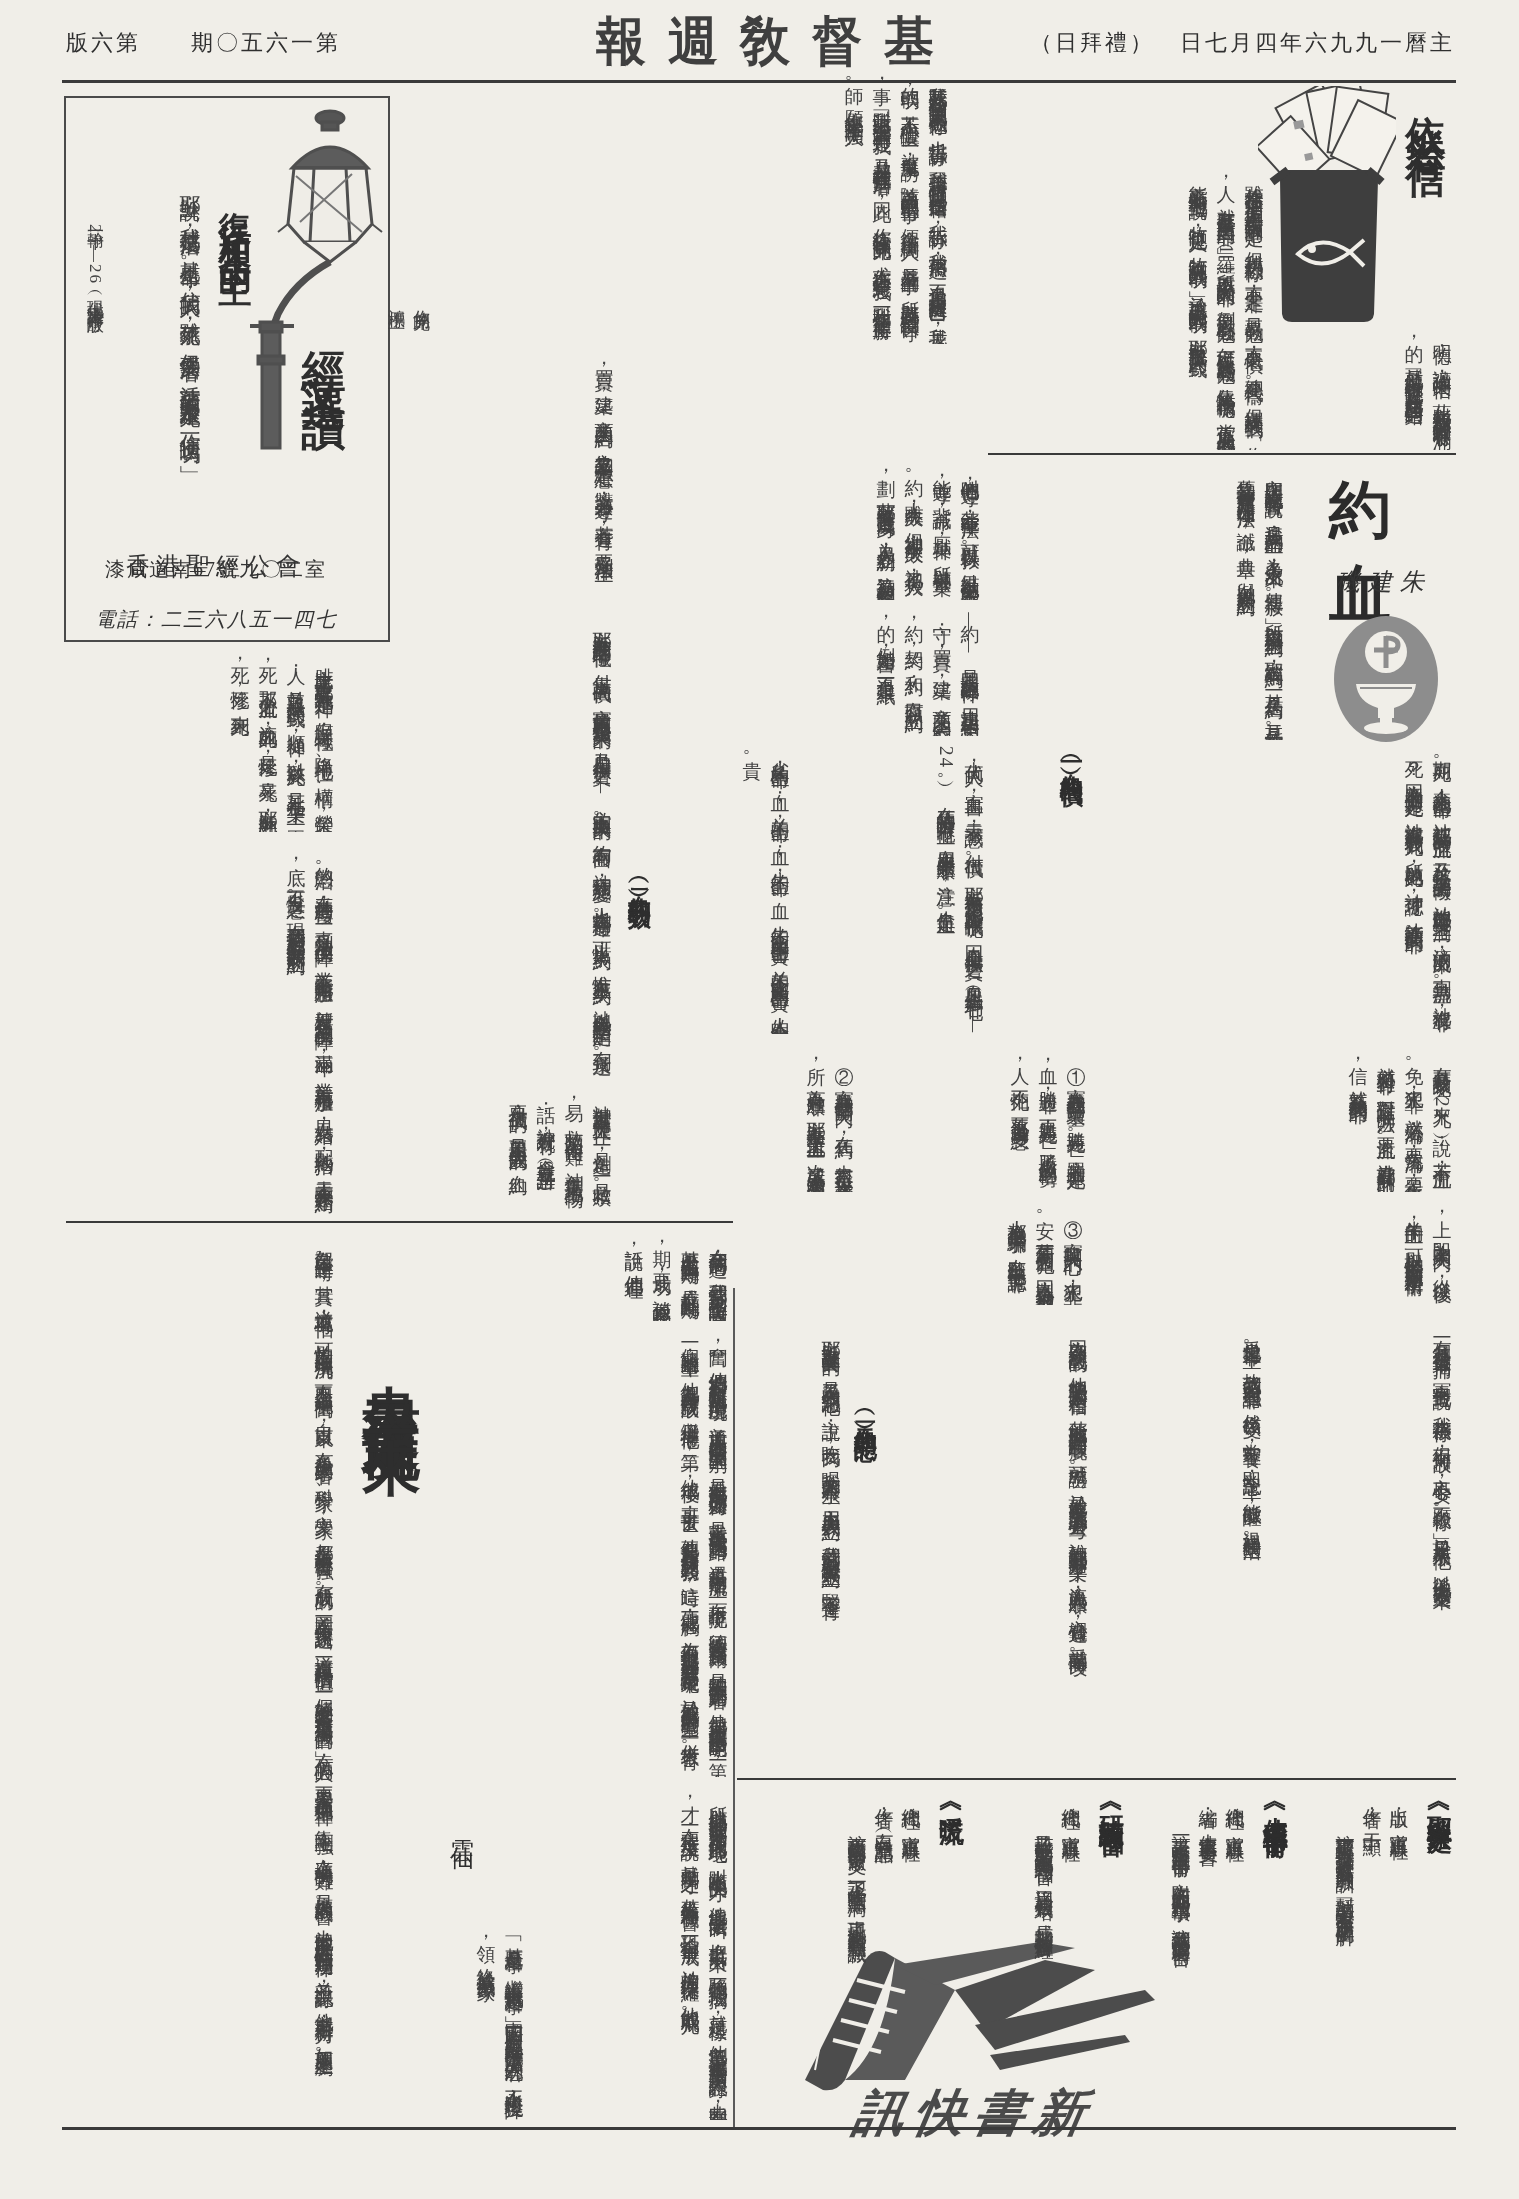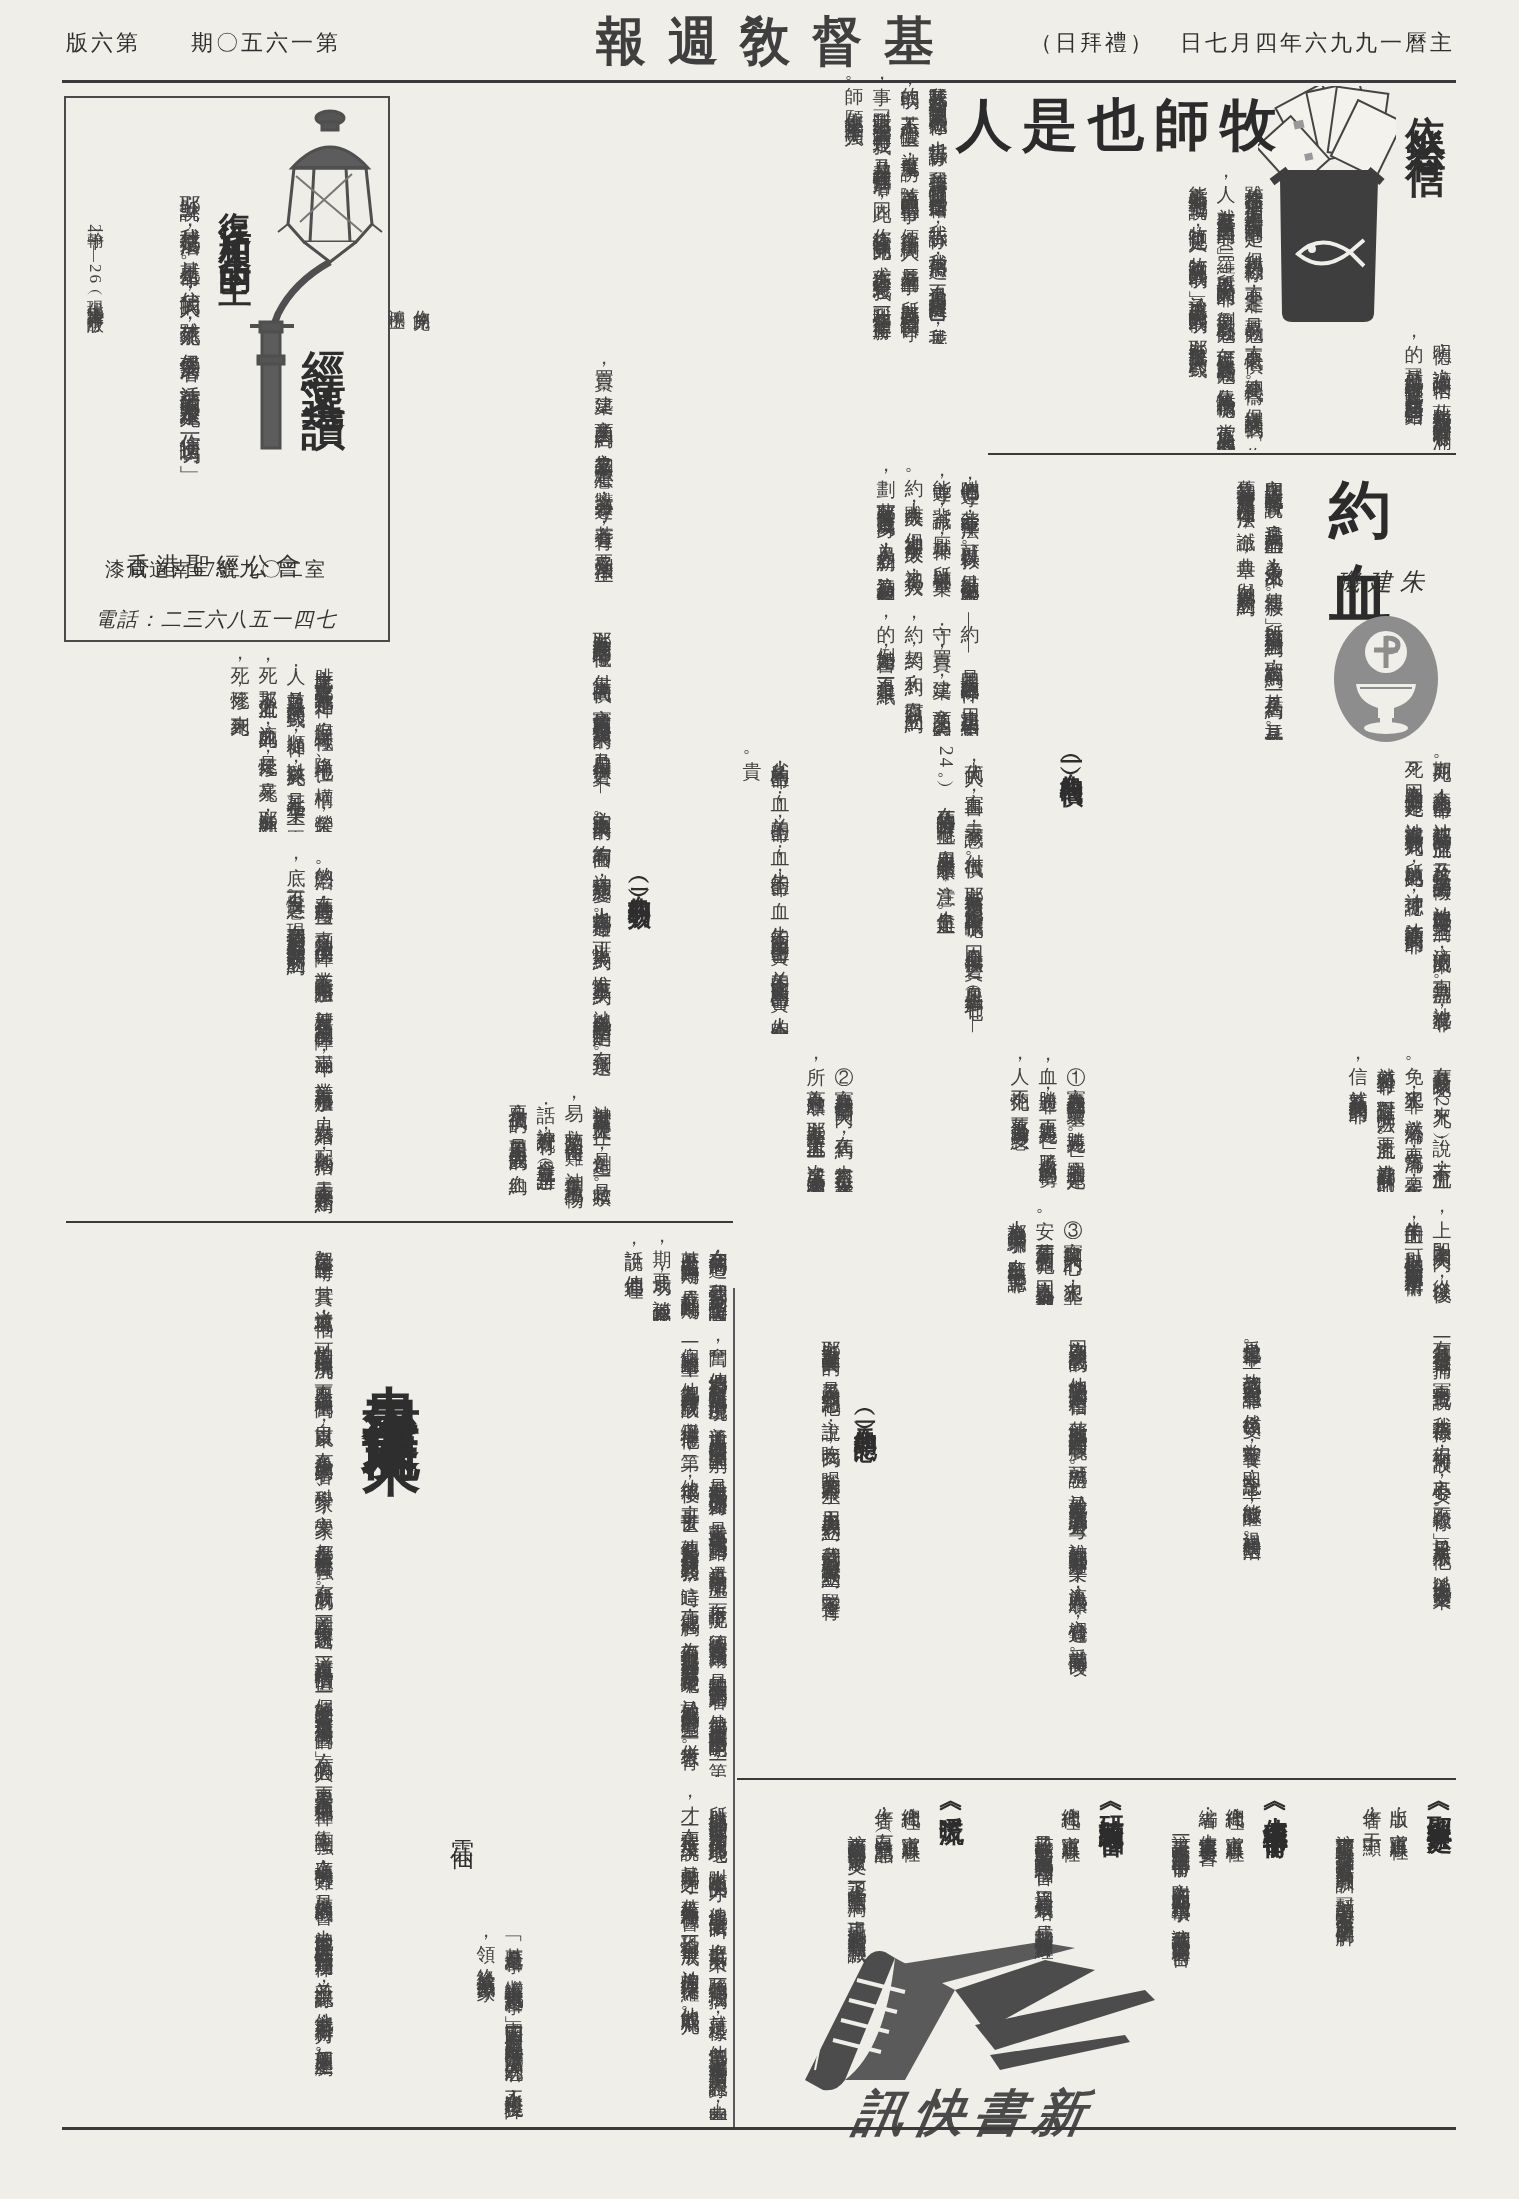--- a/index.html
+++ b/index.html
@@ -87,21 +87,20 @@
       <path d="M22 92 Q20 86 30 84 L110 84 Q122 86 120 94 L116 228 Q115 236 106 236 L34 236 Q25 236 24 228 Z" fill="#3e3e3e"></path>
       <path d="M14 96 L30 84 M124 96 L110 84" stroke="#3e3e3e" stroke-width="8" fill="none"></path>
       <g stroke="#f0eee8" stroke-width="4" fill="none">
         <path d="M40 168 Q62 146 92 166 Q64 188 40 168 Z"></path>
         <path d="M92 166 L106 154 M92 166 L106 180"></path>
         <circle cx="54" cy="163" r="2" fill="#f0eee8"></circle>
       </g>
     </g>
   </svg>
 
-  <div class="htext bigtitle abs" style="left:956px;top:88px;width:312px;text-align:center;">人是也師牧</div>
 
   <div class="vtext" style="left:1272px;top:330px;width:184px;height:120px;">明德：讀過你的來信，藉此方知道你對你的牧師存有不滿；最令你不滿的，就是他常以「牧師也是人」藉此姑息自己的過錯。</div>
   <div class="vtext" style="left:956px;top:170px;width:312px;height:280px;">雖然你在信中舉了多個事例去指出牧師的不是，但我仍想勸你：不要定罪，只要勸勉；不要氣憤，總要代禱。保羅提醒我們：「你在甚麼事上論斷人，就在甚麼事上定自己的罪。」（羅二1）所以不要論斷人的罪，倒要以愛心勸勉。怎樣可以化定罪為勸勉、化氣憤為代禱呢？當你下次見他的時候，若能心平氣和地對他說：「牧師也是人，牧師也有人的輭弱。」於承認自己也有人的輭弱，主耶穌也曾取了人的樣式。</div>
   <div class="vtext" style="left:432px;top:72px;width:520px;height:272px;">我既然作為一個牧師的弟兄來勸勉你，也當告訴你：我曾否用過「牧師也是人」這個藉口？我告訴你，我當然用過，不過只是用它來提醒自己：我是人，有人的輭弱，若不小心謹慎，一被魔鬼引誘，隨著自己的輭弱行事，便會作出絆倒人、羞辱神的事；所以我要時刻謹慎自守，常常靠聖靈行事，叫我活出「現在活著的不再是我，乃是基督在我裡面活著」。因此，你這位作牧師的弟兄，求你在禱告中紀念我，叫我作一個靠主得勝、常作人榜樣的牧師。願你也靠主常作剛強人！</div>
   <div class="vtext vsmall sig" style="left:386px;top:296px;width:48px;height:150px;">你的弟兄
 鴻標上</div>
 
   <div class="rule" style="left:988px;top:453px;width:468px;height:2px;"></div>
 
   <div class="htext abs" style="left:1288px;top:468px;width:170px;text-align:center;font-size:62px;font-weight:700;letter-spacing:26px;color:#2b2b2b;">約血</div>

